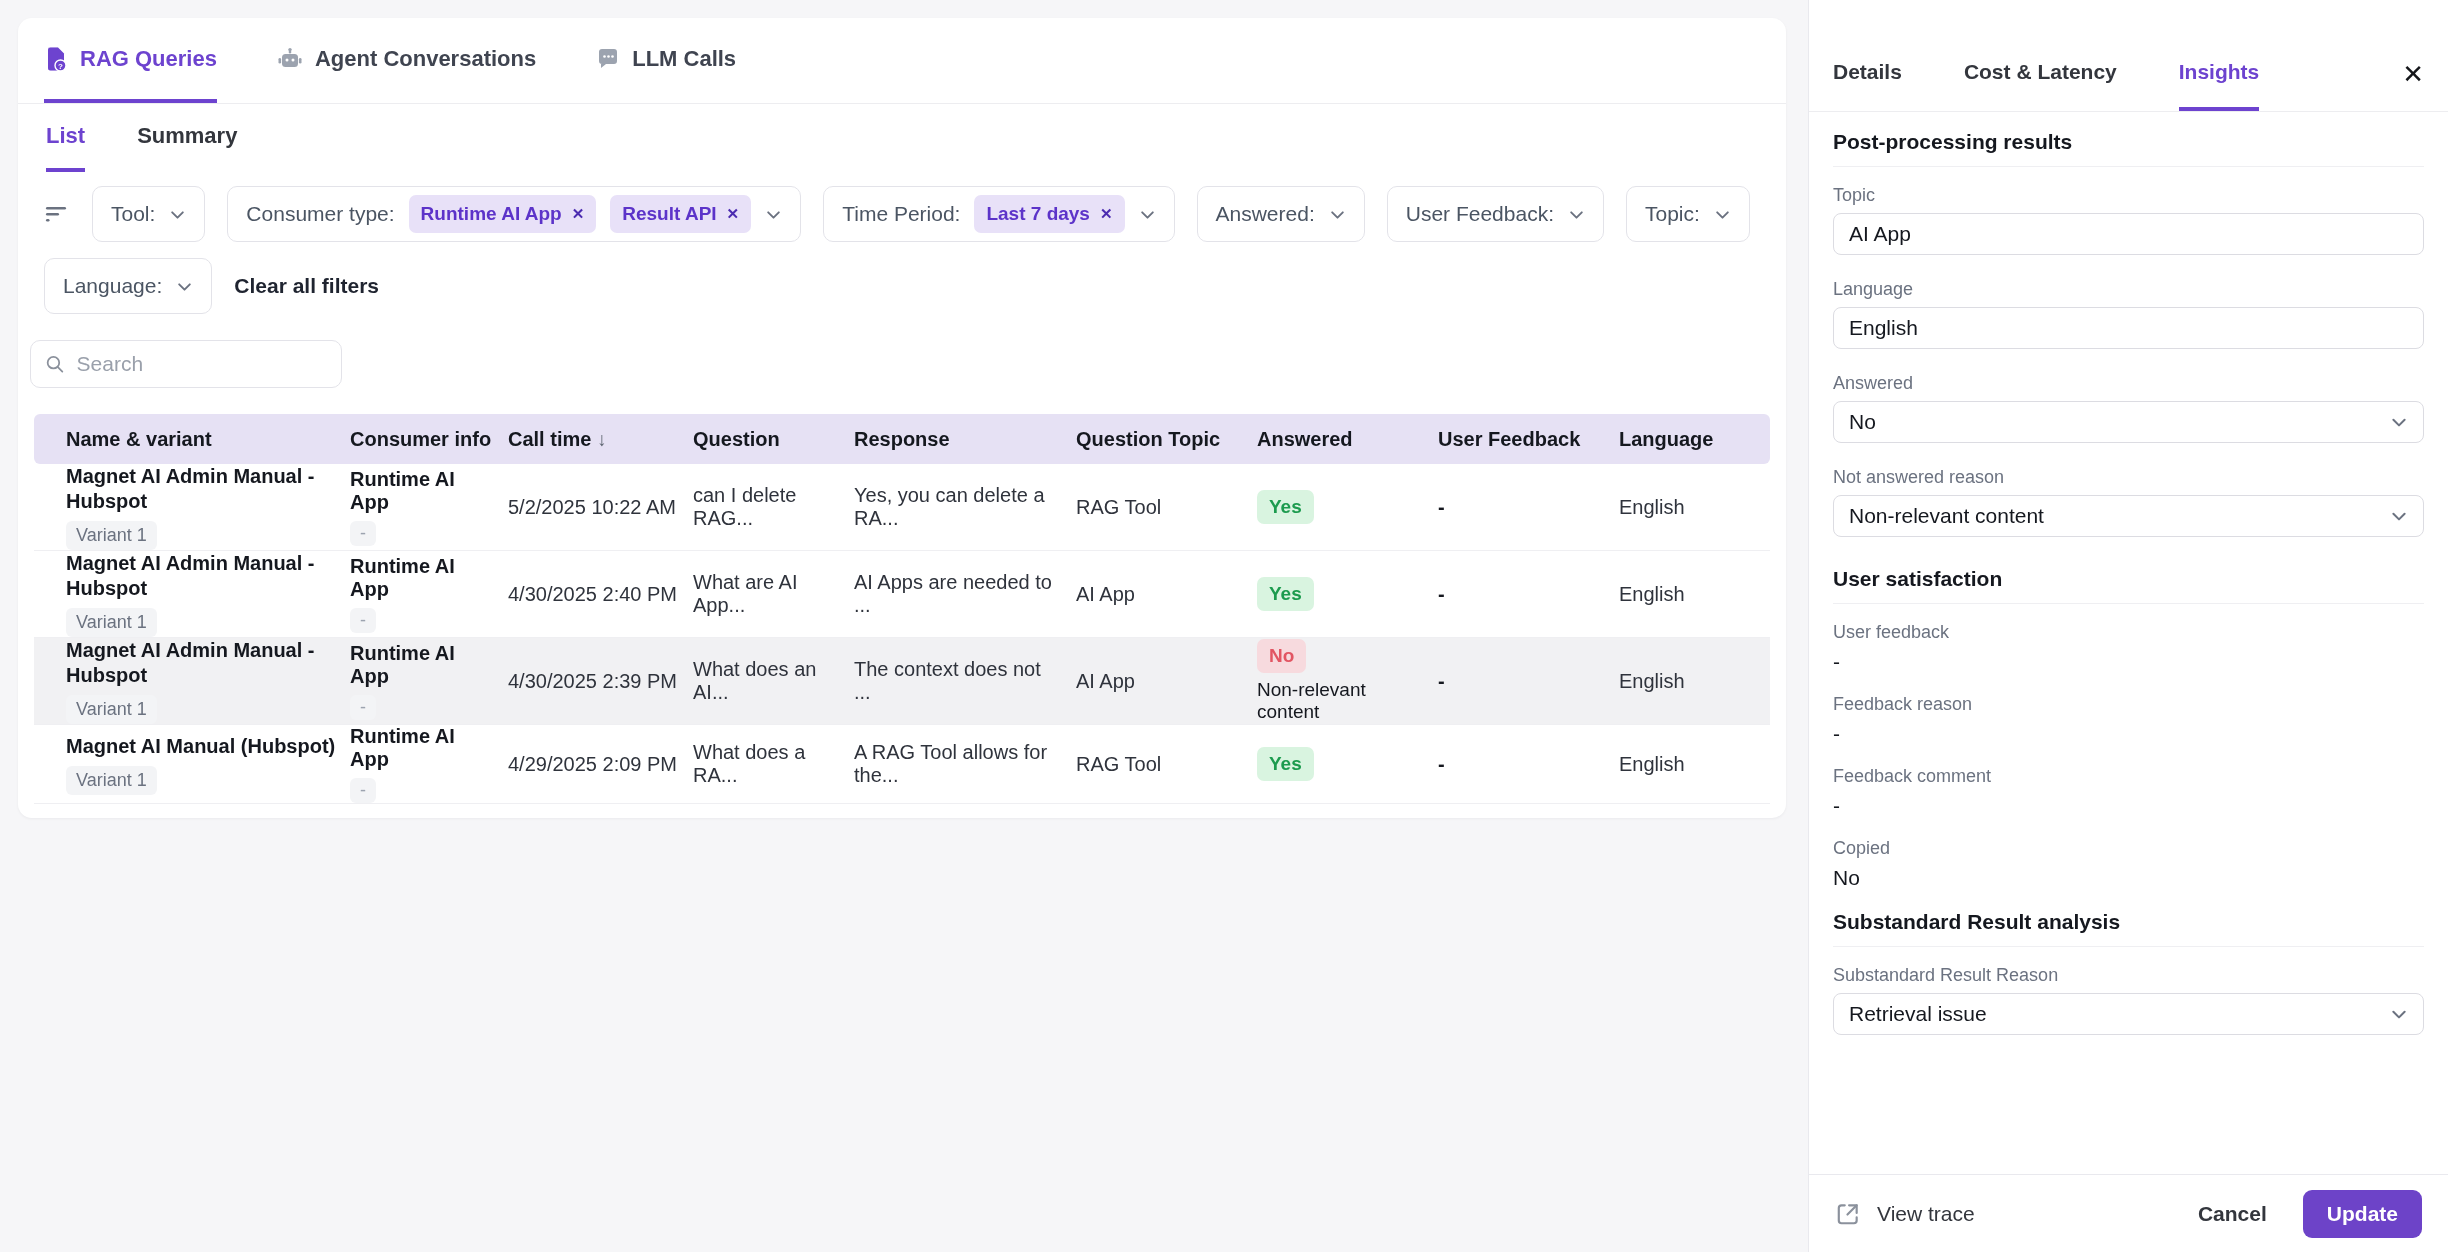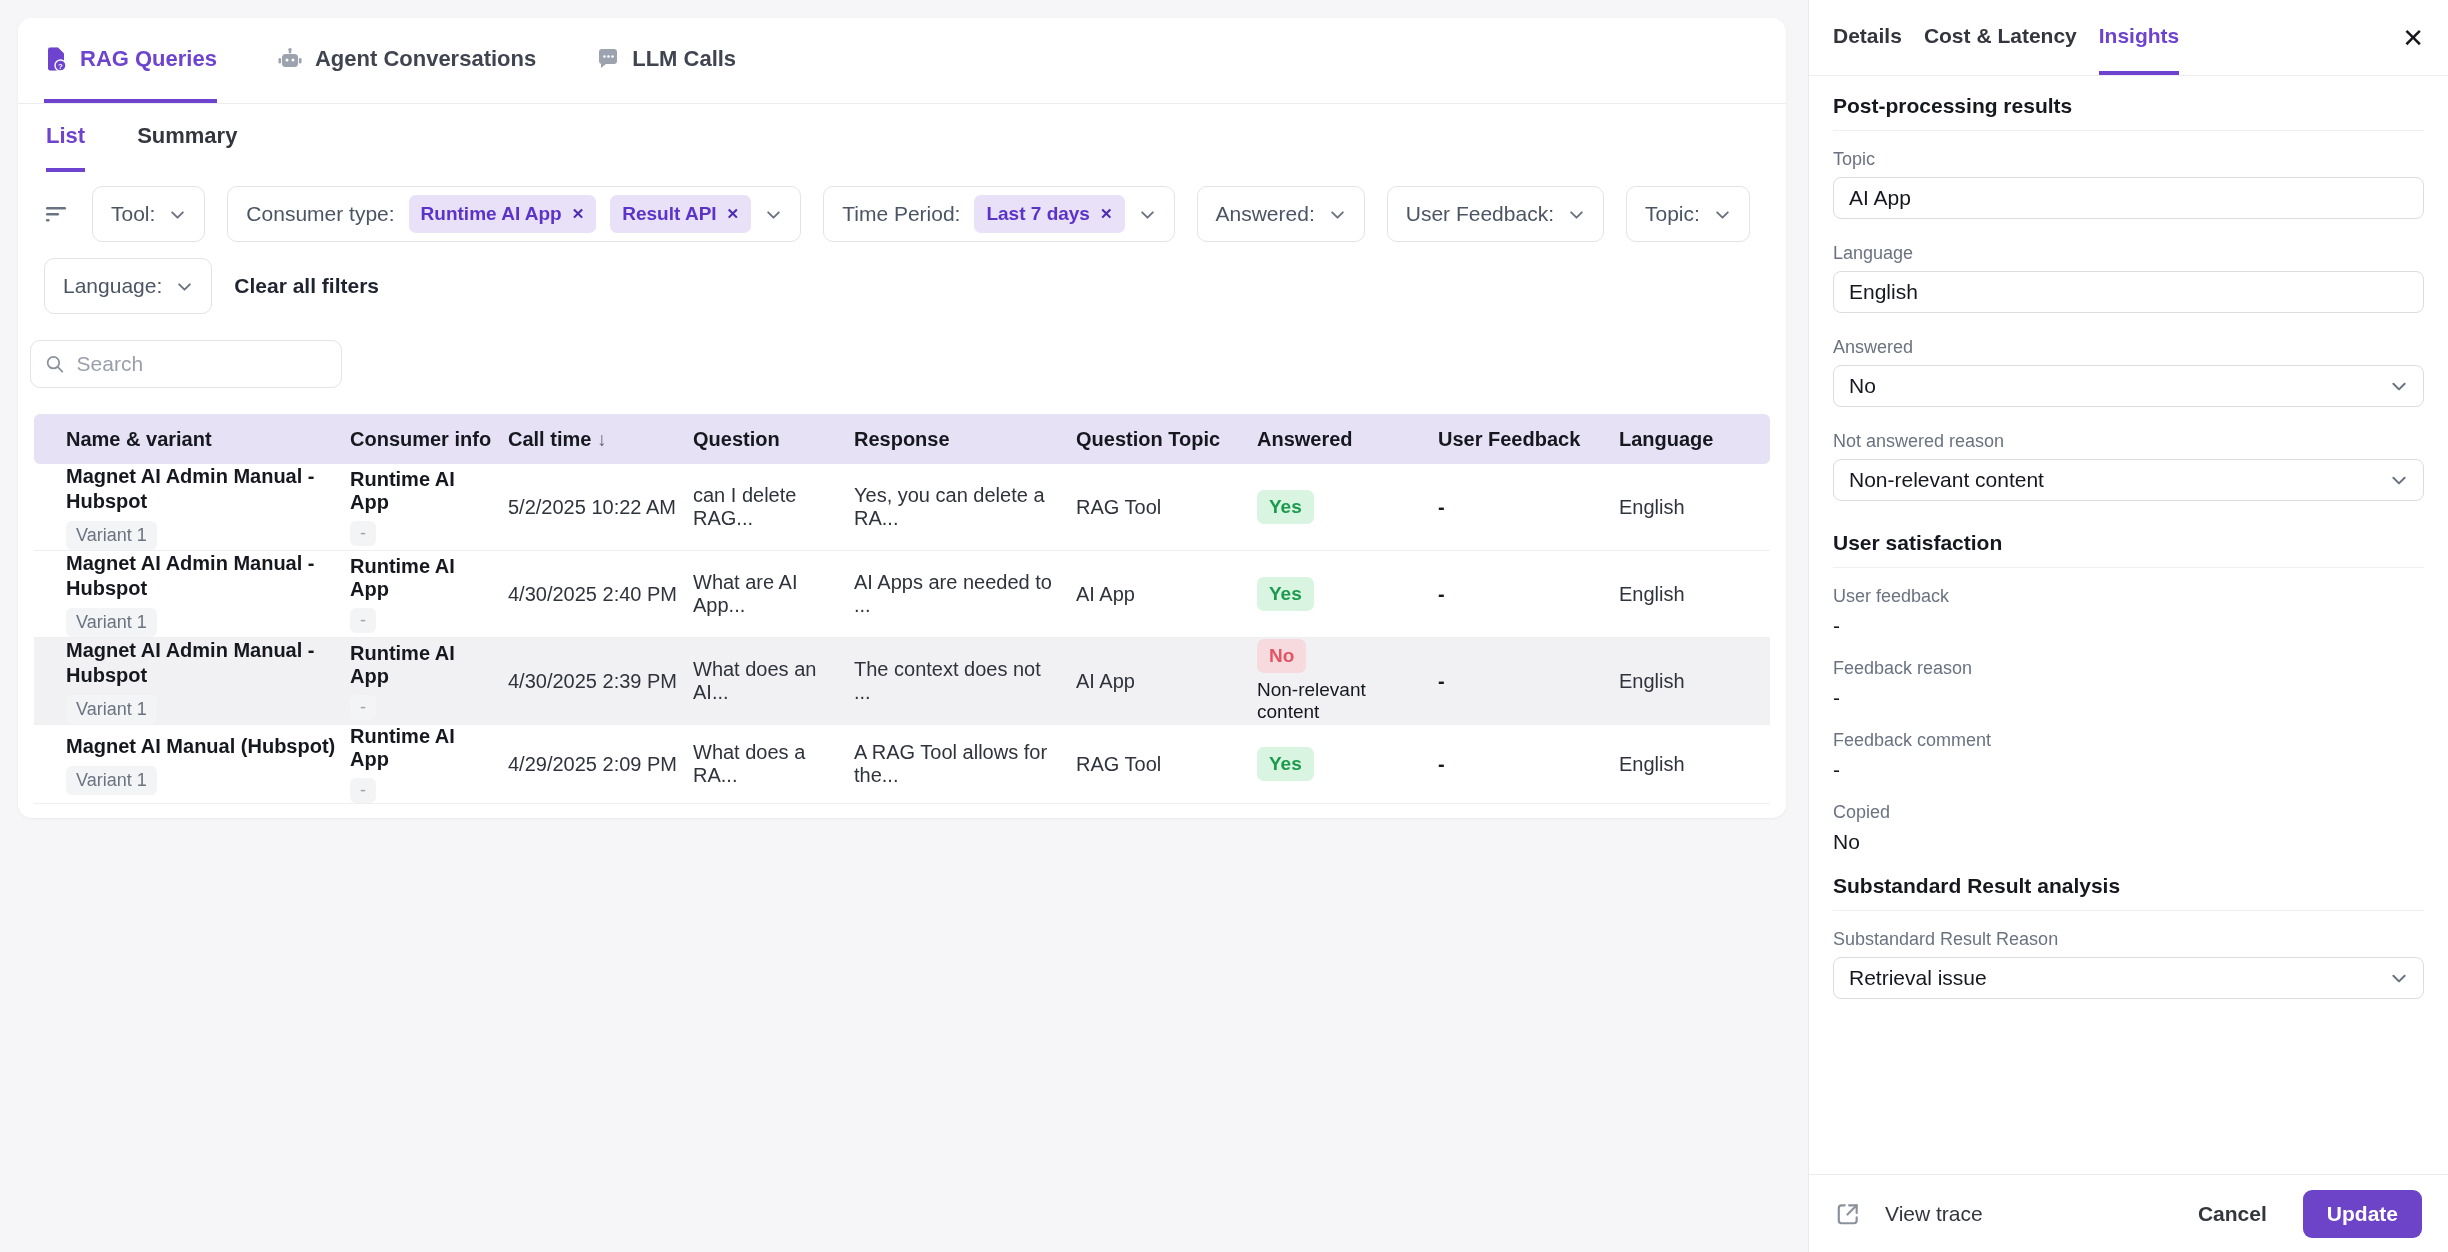--- a/index.html
+++ b/index.html
@@ -125,23 +125,24 @@
   .pagination { text-align:right; padding:18px 46px 0 0; font-size:20px; color:#2f333c; }
 
   
   .panel {
     position:absolute; left:1808px; top:0;
     width:640px; height:1252px; background:#fff;
     border-left:1px solid #e9e9ee;
     display:flex; flex-direction:column;
   }
   .panel-head {
-    display:flex; align-items:stretch; gap:22px;
+    display:flex; align-items:stretch; gap:62px;
     height:76px; padding:0 24px; border-bottom:1px solid #ededf0;
     flex:none;
+    margin-top:36px;
   }
   .ptab {
     display:flex; align-items:center;
     font-size:21px; font-weight:700; color:#33363d;
     border-bottom:4px solid transparent; cursor:pointer;
   }
   .ptab.active { color:#6d43cf; border-bottom-color:#6d43cf; }
   .panel-close {
     margin-left:auto; align-self:center;
     font-size:26px; color:#14161a; cursor:pointer; line-height:1;
@@ -170,21 +171,21 @@
     display:inline-block; width:2px; height:22px;
     background:#15181f; vertical-align:-4px; margin-left:1px;
     animation:blink 1s steps(1) infinite;
   }
   @keyframes blink { 50% { opacity:0; } }
 
   .panel-foot {
     flex:none; height:78px; border-top:1px solid #e9e9ee;
     display:flex; align-items:center; padding:0 26px; gap:22px;
   }
-  .view-trace { display:flex; align-items:center; gap:24px; cursor:pointer; }
+  .view-trace { display:flex; align-items:center; gap:16px; cursor:pointer; }
   .view-trace svg { color:#8b919c; }
   .view-trace span { font-size:21px; color:#33363d; }
   .foot-spacer { flex:1; }
   .btn-cancel { font-size:21px; font-weight:700; color:#33363d; cursor:pointer; margin-right:14px; }
   .btn-update {
     background:#6d43c8; color:#fff; font-size:21px; font-weight:700;
     border:none; border-radius:9px; height:48px; padding:0 24px;
     cursor:pointer; font-family:"Liberation Sans", sans-serif;
   }
 </style>

